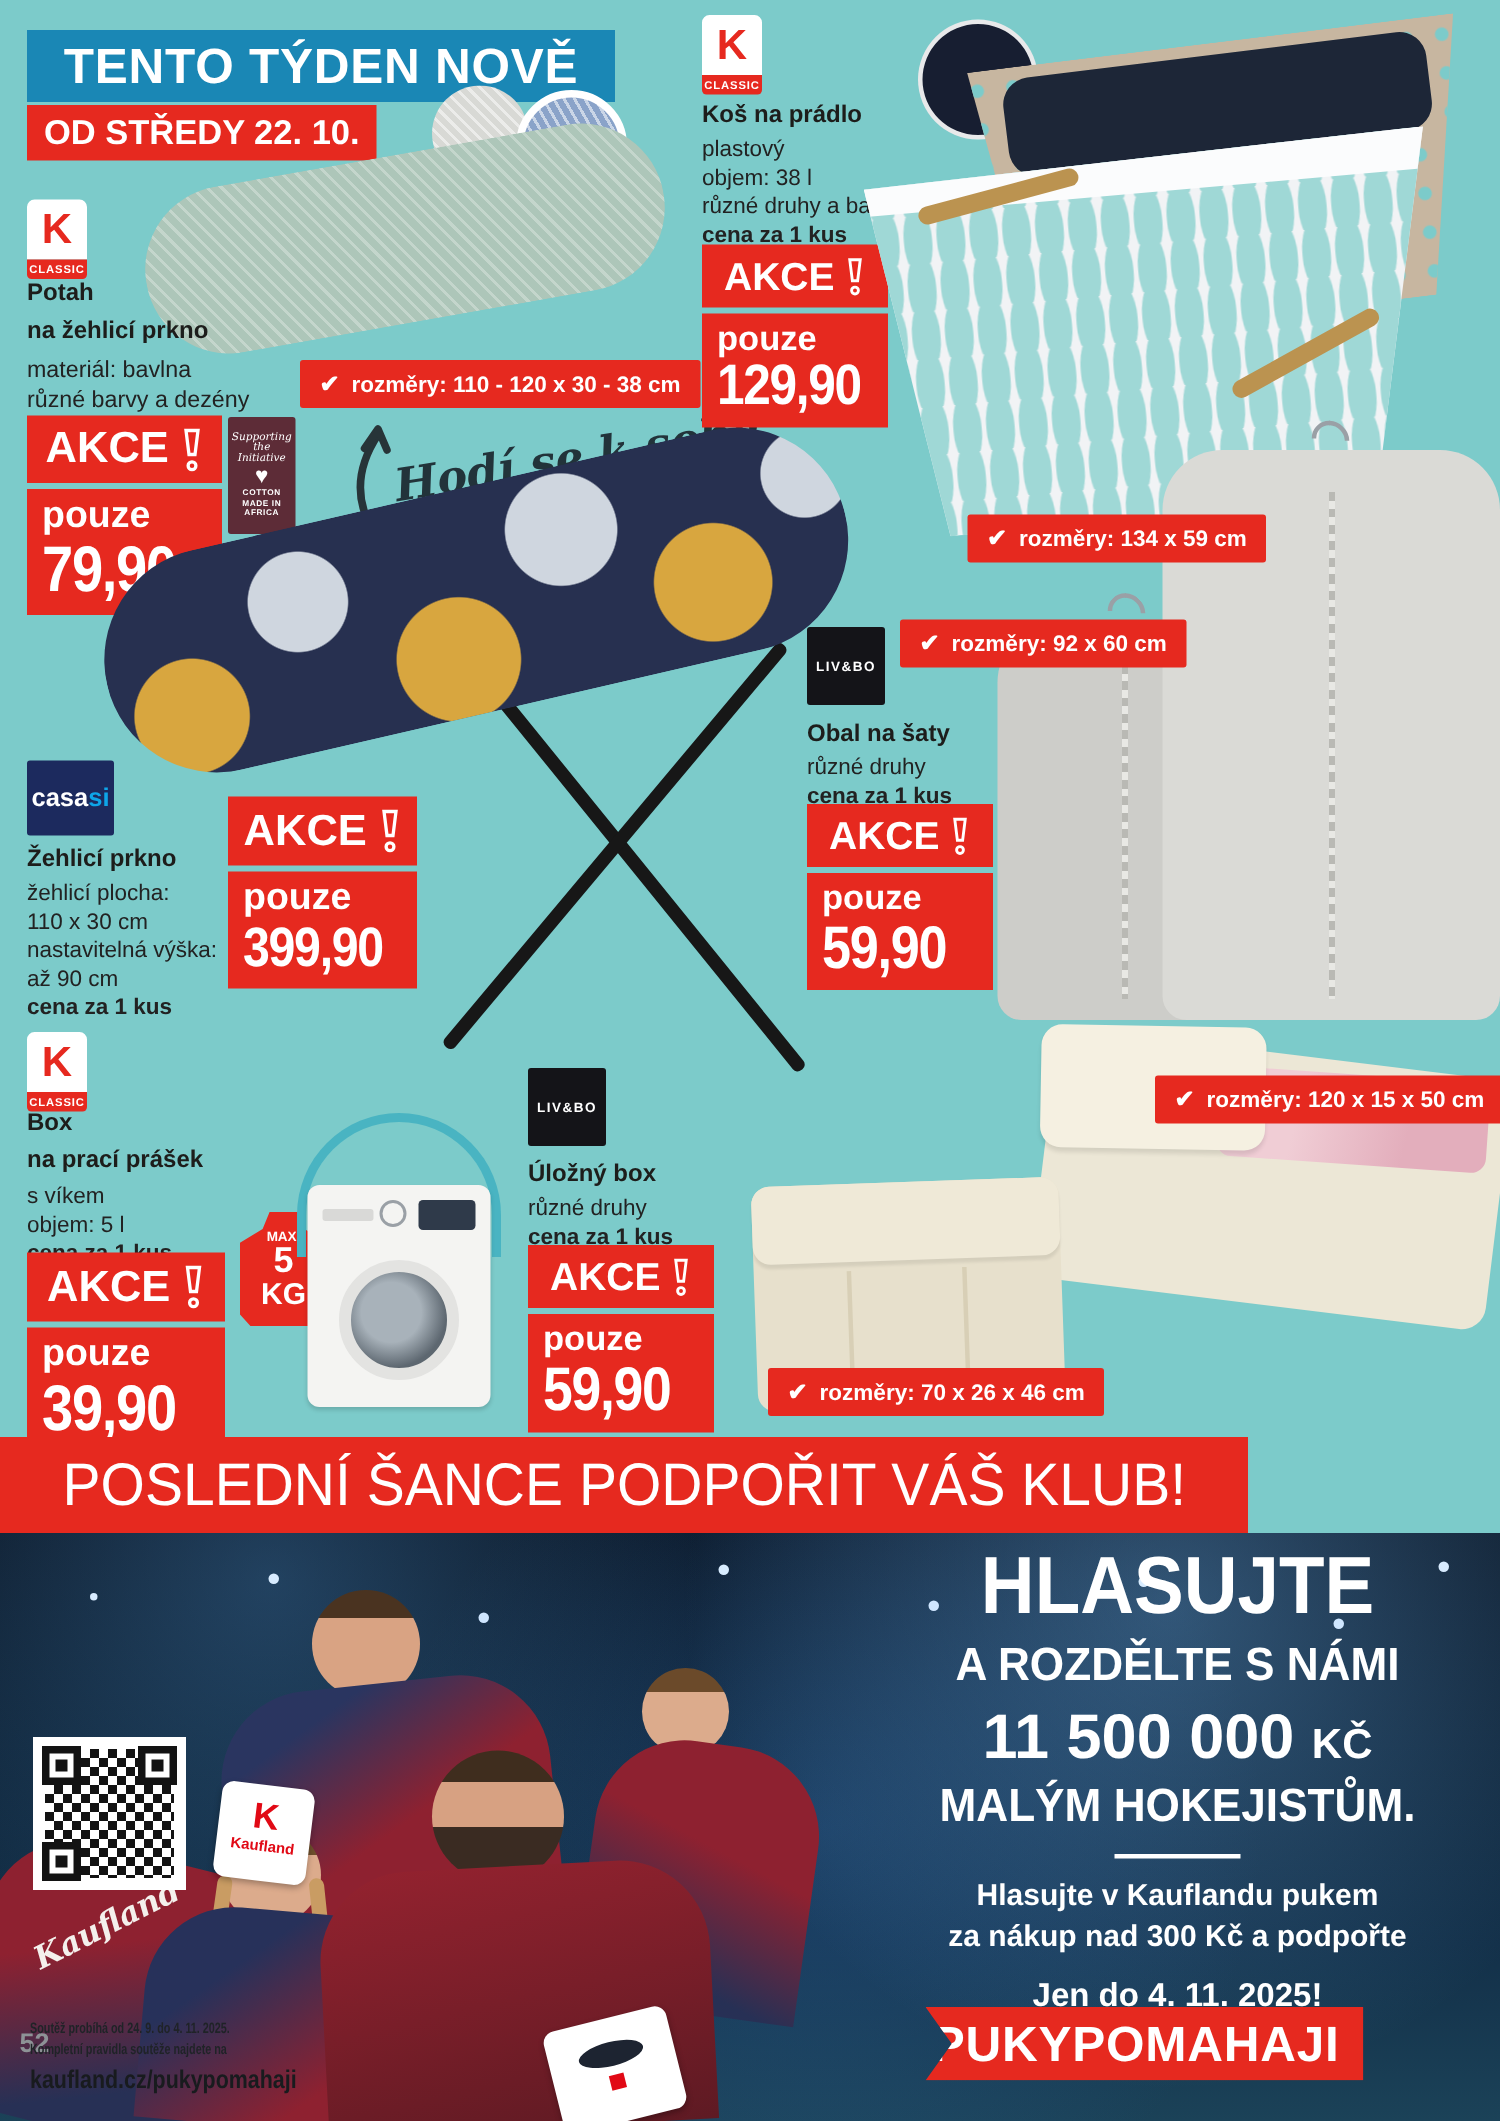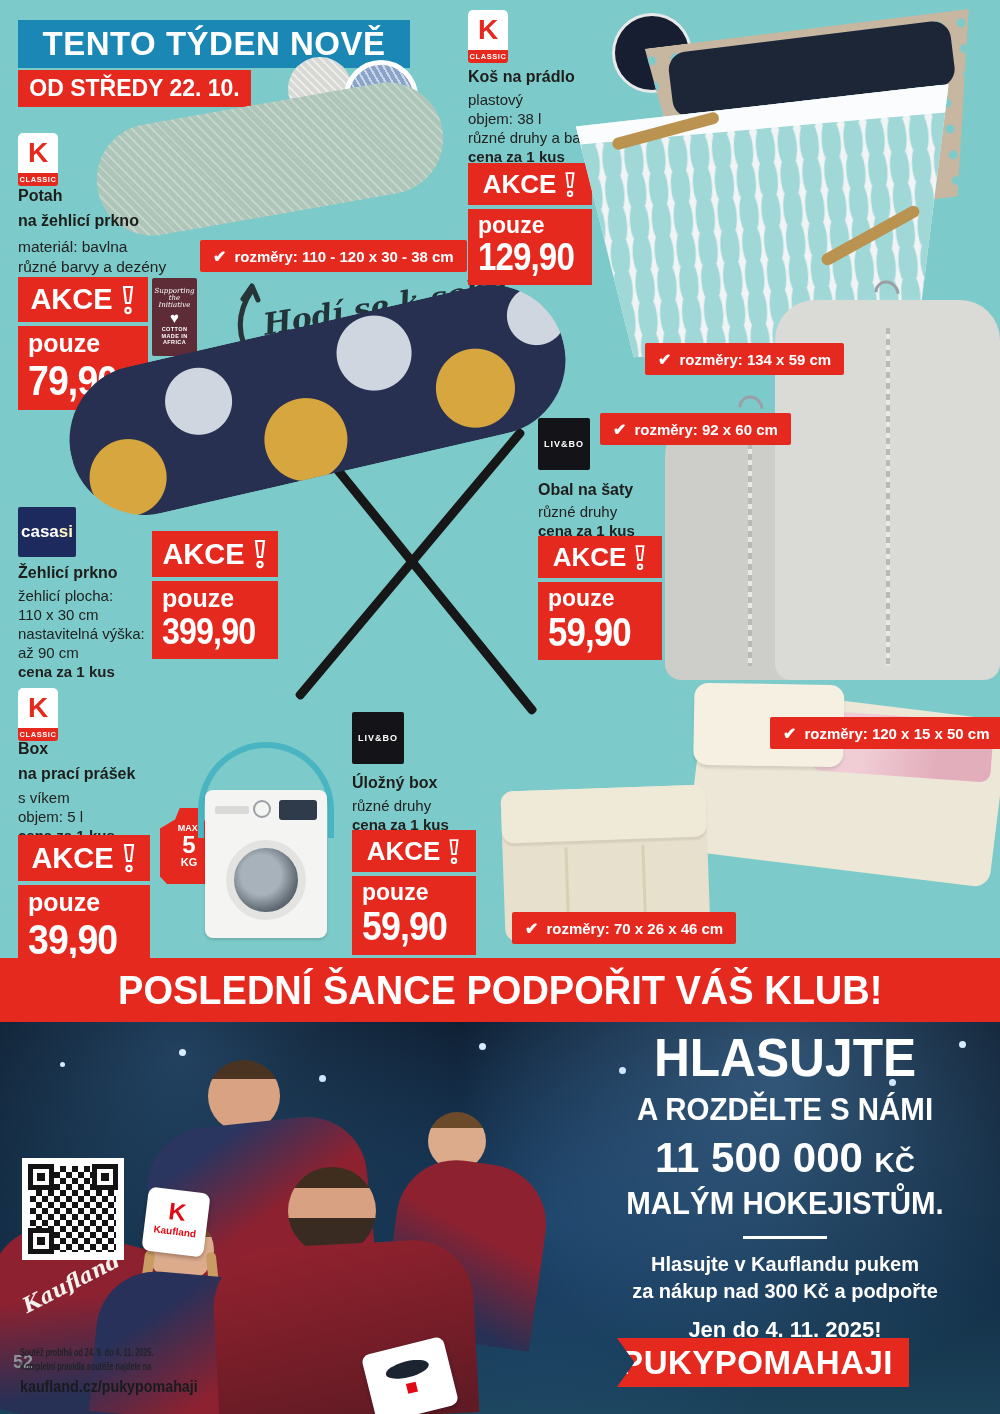--- a/index.html
+++ b/index.html
@@ -18,21 +18,21 @@
   
   .klogo{width:40px;text-align:center;}
   .klogo .kbox{width:40px;height:40px;background:#fff;border-radius:5px 5px 0 0;display:flex;align-items:center;justify-content:center;
                color:#e6291f;font-weight:700;font-size:28px;border:2px solid #fff;box-sizing:border-box;}
   .klogo .kstrip{background:#e6291f;color:#fff;font-size:7.5px;font-weight:700;letter-spacing:.6px;
                  padding:2px 0;border-radius:0 0 3px 3px;}
 
   .livbo{width:52px;height:52px;background:#141418;color:#fff;font-size:9px;font-weight:700;
          letter-spacing:1px;border-radius:2px;}
   .casasi{width:58px;height:50px;background:#1c2a5e;color:#fff;font-size:17px;font-weight:700;border-radius:2px;}
-  .casasi .si{color:#fef9c3;margin-left:0;}
+  .casasi .si{color:#0ea5e9;margin-left:0;}
 
   .ptitle{font-size:16px;font-weight:700;line-height:25px;color:#1d1d1b;}
   .pdetails{font-size:15.5px;line-height:20px;color:#222;}
 
   
   .offer{display:flex;flex-direction:column;gap:4px;}
   .akce-bar{background:#e6291f;color:#fff;font-weight:700;display:flex;align-items:center;justify-content:center;gap:7px;}
   .price-box{background:#e6291f;color:#fff;padding:3px 10px 7px;}
   .pouze{font-weight:700;line-height:1.15;}
   .price{font-weight:700;letter-spacing:-1px;line-height:1.05;transform:scaleX(.87);transform-origin:left center;white-space:nowrap;}
@@ -103,21 +103,21 @@
 
   .storage-small{left:503px;top:788px;width:205px;height:150px;transform:rotate(-2deg);background:#e7e0cc;border-radius:12px;}
   .storage-small .lid{position:absolute;left:0;right:0;top:0;height:52px;background:#efe9d7;border-radius:12px;box-shadow:0 3px 2px rgba(0,0,0,.08);}
   .storage-small .seam{position:absolute;top:58px;bottom:8px;width:3px;background:#d8cfb6;}
   .underbed{left:695px;top:702px;width:305px;height:168px;transform:rotate(7deg);background:#ece7d6;border-radius:16px;}
   .underbed .clothes{position:absolute;left:112px;top:8px;width:180px;height:60px;border-radius:10px;transform:rotate(-3deg);
       background:linear-gradient(100deg,#f0cdd5 30%,#e3aebc 70%);}
   .underbed .flap{position:absolute;left:-8px;top:-8px;width:150px;height:82px;background:#f5f0e1;border-radius:14px;transform:rotate(-6deg);box-shadow:0 3px 3px rgba(0,0,0,.1);}
 
   
-  .campaign-banner{left:0;top:958px;width:1000px;height:64px;font-size:40px;font-weight:700;}
+  .campaign-banner{left:0;top:958px;width:832px;height:64px;font-size:40px;font-weight:400;}
   .campaign-banner span{transform:scaleX(.95);white-space:nowrap;}
   .arena{left:0;top:1022px;width:1000px;height:392px;color:#fff;
      background:
       radial-gradient(circle at 78% 12%,rgba(110,180,240,.38),rgba(0,0,0,0) 38%),
       radial-gradient(circle at 18% 8%,rgba(80,150,210,.32),rgba(0,0,0,0) 32%),
       radial-gradient(circle at 55% 50%,rgba(45,100,160,.40),rgba(0,0,0,0) 50%),
       linear-gradient(180deg,#0b1726,#133049 70%,#1b4258);}
   .lights{left:60px;top:40px;width:5px;height:5px;border-radius:50%;background:#d8ecff;
      box-shadow:120px -12px 0 1px #d8ecff,260px 14px 0 1px #cfe6ff,420px -18px 0 1px #d8ecff,
                 560px 6px 0 1px #cfe6ff,700px -10px 0 1px #d8ecff,830px 18px 0 1px #cfe6ff,900px -20px 0 1px #d8ecff;}
@@ -339,21 +339,21 @@
         </svg>
     </div>
     <div class="price-box">
       <div class="pouze" style="font-size:25px;">pouze</div>
       <div class="price" style="font-size:43px;">39,90</div>
     </div>
   </div>
   <div class="abs maxbadge">
     <div style="font-size:9px;font-weight:700;">MAX.</div>
     <div style="font-size:24px;font-weight:700;">5</div>
-    <div style="font-size:11px;font-weight:700;">KG</div>
+    <div style="font-size:20px;font-weight:700;">KG</div>
   </div>
   <div class="abs handle-arc"></div>
   <div class="abs machine">
     <div class="display"></div>
       <div class="knob"></div>
       <div class="disp"></div>
       <div class="door"></div>
   </div>
 
   <div class="abs livbo flexc" style="left:352px;top:712px;">LIV&amp;BO</div>

